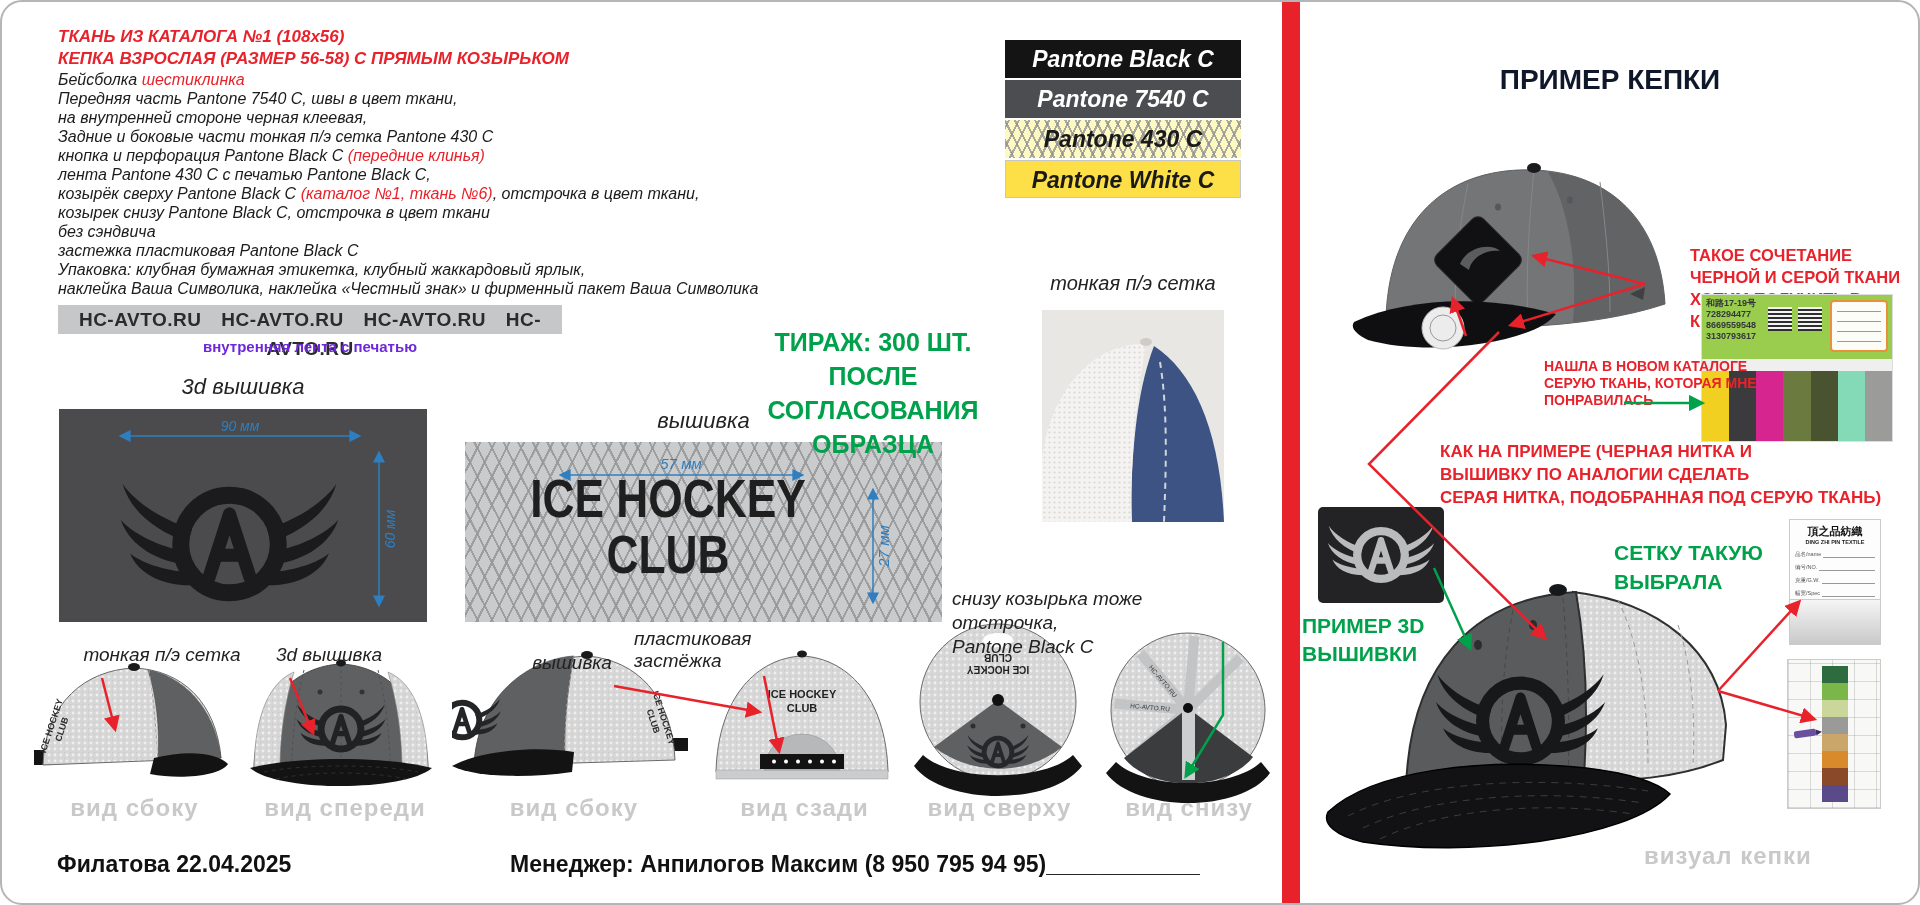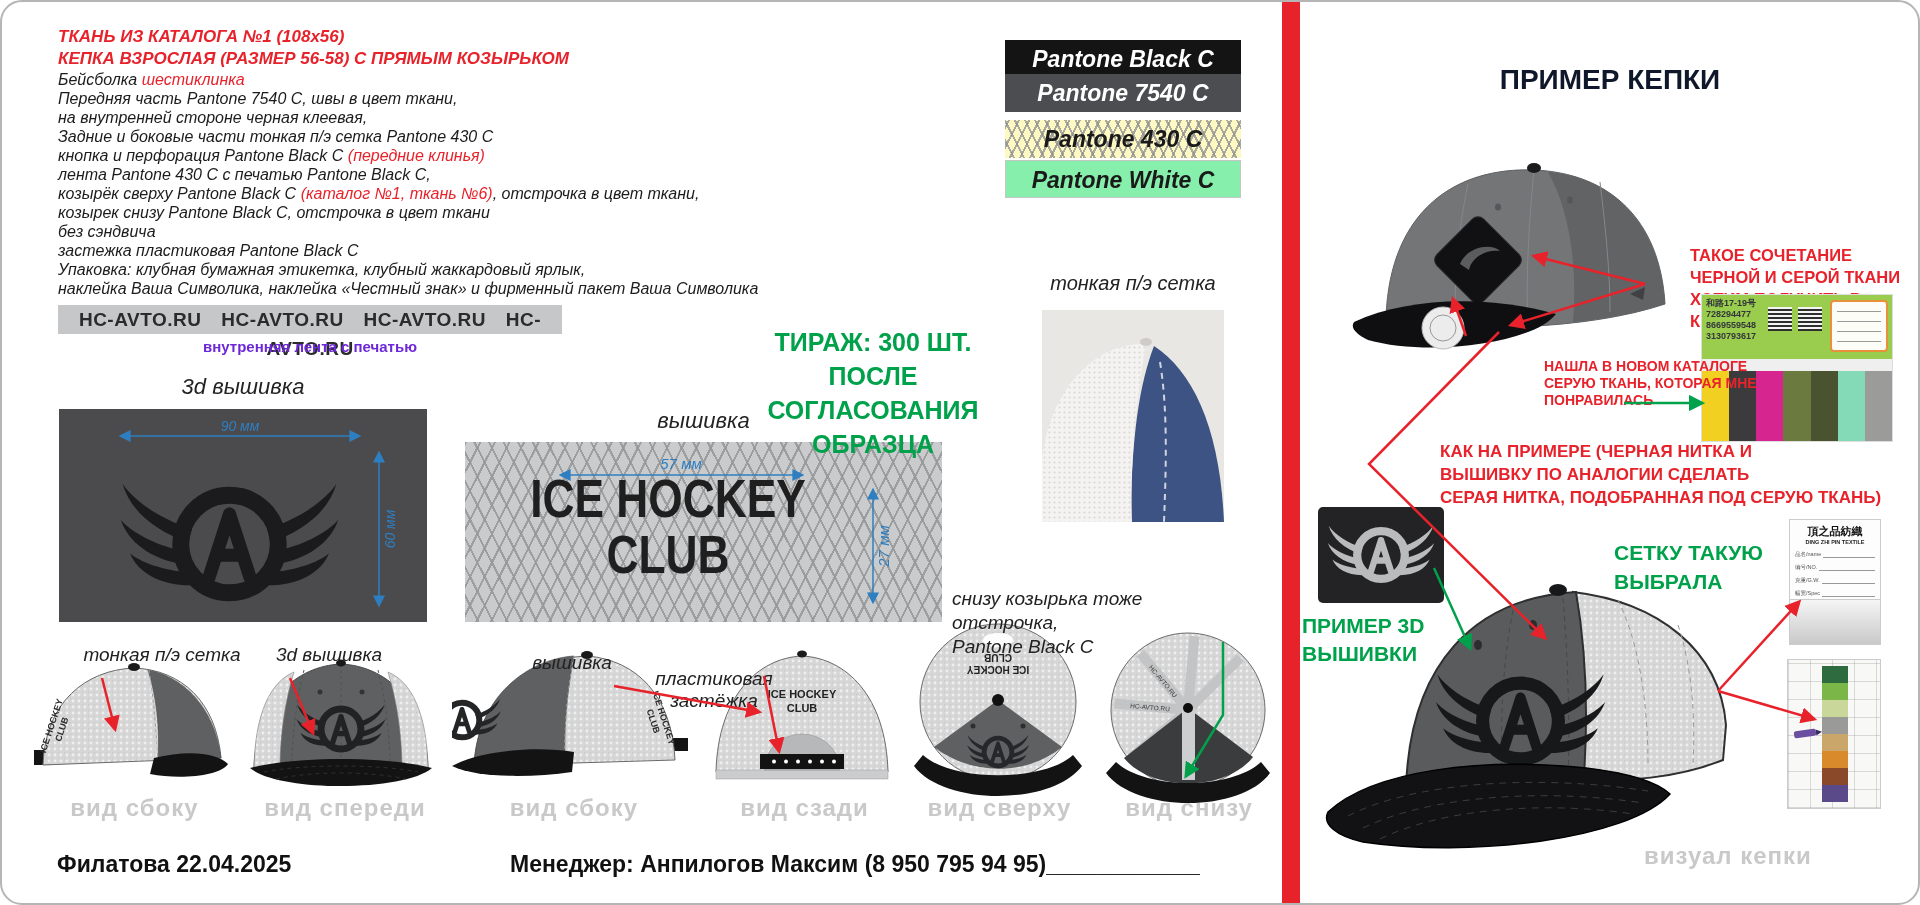--- a/index.html
+++ b/index.html
@@ -130,26 +130,26 @@
     <div><span>застежка пластиковая Pantone Black C</span></div>
     <div><span>Упаковка: клубная бумажная этикетка, клубный жаккардовый ярлык,</span></div>
     <div><span>наклейка Ваша Символика, наклейка «Честный знак» и фирменный пакет Ваша Символика</span></div>
   </div>
 
   <div class="abs ribbon">HC-AVTO.RU  HC-AVTO.RU  HC-AVTO.RU  HC-AVTO.RU</div>
   <div class="abs ribbon-cap">внутренняя лента с печатью</div>
 
   <div class="abs sw" style="top: 38px; background: rgb(20, 20, 20);">
     <span style="color: rgb(255, 255, 255);">Pantone Black C</span></div>
-  <div class="abs sw" style="top: 72px; background: rgb(75, 77, 80);">
+  <div class="abs sw" style="top: 78px; background: rgb(75, 77, 80);">
     <span style="color: rgb(255, 255, 255);">Pantone 7540 C</span></div>
   <div class="abs sw" style="top: 118px; background: #fef9c3;">
     <div class="mesh-ovl"></div>
     <span style="color: rgb(26, 26, 26);">Pantone 430 C</span></div>
-  <div class="abs sw" style="top: 158px; border: 1px solid rgb(198, 198, 198); background: #86efac;">
+  <div class="abs sw" style="top: 158px; border: 1px solid rgb(198, 198, 198); background: #fde047;">
     <span style="color: rgb(26, 26, 26);">Pantone White C</span></div>
 
   <div class="abs lbl-it" style="left:57px;top:372px;width:368px;">3d вышивка</div>
   <div class="abs patch3d">
     <svg width="368" height="213" viewBox="0 0 368 213">
       <use href="#wlogo" x="58" y="60" width="225" height="150" style="color:#1b1b1d"></use>
       <line x1="62" y1="27" x2="300" y2="27" stroke="#2e7fc2" stroke-width="1.5" marker-start="url(#arrB)" marker-end="url(#arrB)"></line>
       <text x="181" y="22" text-anchor="middle" font-size="14" font-style="italic" fill="#2e7fc2">90 мм</text>
       <line x1="320" y1="44" x2="320" y2="196" stroke="#2e7fc2" stroke-width="1.5" marker-start="url(#arrB)" marker-end="url(#arrB)"></line>
       <text transform="rotate(-90 336 120)" x="336" y="120" text-anchor="middle" font-size="14" font-style="italic" fill="#2e7fc2">60 мм</text>
@@ -280,21 +280,21 @@
       </g>
     <path d="M94,88 L30,138 C57,172 132,172 159,137 Z" fill="#3b3c3e"></path>
     <rect x="88" y="88" width="13" height="72" fill="#cdced0"></rect>
     <circle cx="94" cy="88" r="5" fill="#0e0e0e"></circle>
     <path d="M22,142 C52,170 137,170 167,142 L176,153 C147,193 42,193 12,153 Z" fill="#131313"></path>
   </svg>
 
   <div class="abs note" style="left:55px;top:642px;width:210px;text-align:center;">тонкая п/э сетка</div>
   <div class="abs note" style="left:252px;top:642px;width:150px;text-align:center;">3d вышивка</div>
   <div class="abs note" style="left:505px;top:650px;width:130px;text-align:center;">вышивка</div>
-  <div class="abs note" style="left:632px;top:626px;width:160px;text-align:center;line-height:22px;margin-top:40px;">
+  <div class="abs note" style="left:632px;top:626px;width:160px;line-height:22px;">
     <div>пластиковая</div>
       <div>застёжка</div>
   </div>
   <div class="abs note" style="left:950px;top:585px;width:300px;line-height:24px;">
     <div>снизу козырька тоже отстрочка,</div>
       <div>Pantone Black C</div>
   </div>
 
   <div class="abs vlabel" style="left:30px;width:205px;">вид сбоку</div>
   <div class="abs vlabel" style="left:243px;width:200px;">вид спереди</div>

